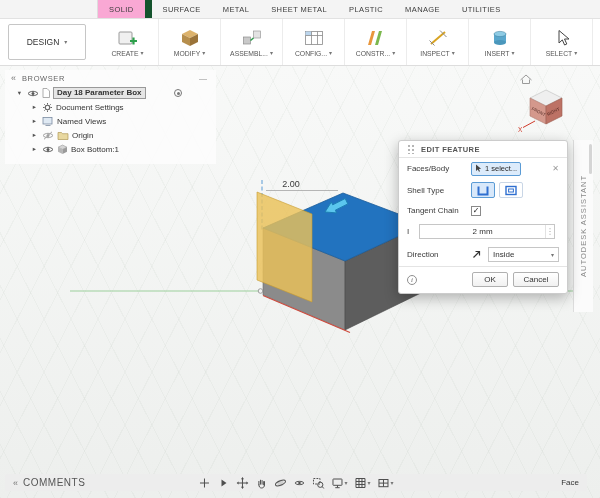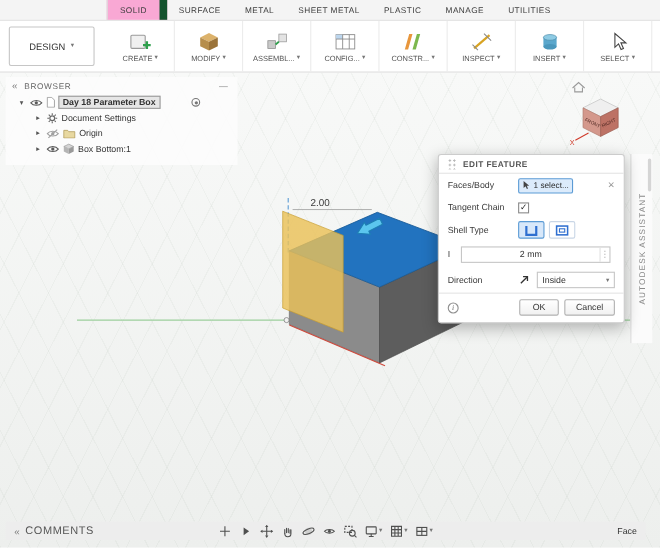--- a/index.html
+++ b/index.html
@@ -276,20 +276,28 @@
 
     <div class="tree-row child">
       <span class="tree-caret">▸</span>
       <svg width="11" height="11" viewBox="0 0 11 11">
         <circle cx="5.5" cy="5.5" r="2.2" fill="none" stroke="#666" stroke-width="1.1"></circle>
         <path d="M5.5 1v1.6M5.5 8.4V10M1 5.5h1.6M8.4 5.5H10M2.3 2.3l1.1 1.1M7.6 7.6l1.1 1.1M8.7 2.3L7.6 3.4M3.4 7.6L2.3 8.7" stroke="#666" stroke-width="1"></path>
       </svg>
       <span>Document Settings</span>
     </div>
 
+    <div class="tree-row child">
+      <span class="tree-caret">▸</span>
+      <svg width="12" height="11" viewBox="0 0 12 11">
+        <rect x="1" y="1.5" width="9" height="6.5" fill="#dfe9f3" stroke="#7a8aa0" stroke-width=".8"></rect>
+        <path d="M3.5 9.5h5" stroke="#7a8aa0" stroke-width=".8"></path>
+      </svg>
+      <span>Named Views</span>
+    </div>
 
     <div class="tree-row child">
       <span class="tree-caret">▸</span>
       <svg width="12" height="9" viewBox="0 0 12 9">
         <path d="M1 4.5C3.2 1.6 8.8 1.6 11 4.5C8.8 7.4 3.2 7.4 1 4.5Z" fill="none" stroke="#a0a0a0" stroke-width="1"></path>
         <circle cx="6" cy="4.5" r="1.5" fill="#a0a0a0"></circle>
         <path d="M2 8.3L10 .8" stroke="#a0a0a0" stroke-width="1"></path>
       </svg>
       <svg width="12" height="9" viewBox="0 0 12 9">
         <path d="M1 1.5h3.5l1 1.2H11v5.8H1z" fill="#e8d8a0" stroke="#b09a58" stroke-width=".7"></path>
@@ -321,47 +329,47 @@
     <div class="dlg-row" style="height:21px">
       <span class="dlg-label">Faces/Body</span>
       <div class="dlg-ctrl">
         <div class="chip">
           <svg width="7" height="9" viewBox="0 0 7 9">
             <path d="M1 .5v6.5l1.8-1.6 1.2 2.4 1-.5-1.1-2.4 2.2-.1z" fill="#444"></path>
           </svg>
           <span>1 select...</span>
         </div>
         <span class="chip-close">✕</span>
-      </div>
-    </div>
-
-    <div class="dlg-row" style="height:19px">
-      <span class="dlg-label">Tangent Chain</span>
-      <div class="dlg-ctrl">
-        <span class="checkbox">✓</span>
       </div>
     </div>
 
     <div class="dlg-row" style="height:22px">
       <span class="dlg-label">Shell Type</span>
       <div class="dlg-ctrl">
         <span class="shell-btn selected">
           <svg width="14" height="11" viewBox="0 0 14 11">
             <path d="M2.5 1.5v8h9v-8" fill="none" stroke="#2f6fd0" stroke-width="2"></path>
           </svg>
         </span>
         <span class="shell-btn">
           <svg width="14" height="11" viewBox="0 0 14 11">
             <rect x="2" y="1.5" width="10" height="8" fill="none" stroke="#2f6fd0" stroke-width="1.4"></rect>
             <rect x="4.6" y="4" width="4.8" height="3" fill="none" stroke="#2f6fd0" stroke-width="1"></rect>
           </svg>
         </span>
       </div>
     </div>
 
+    <div class="dlg-row" style="height:19px">
+      <span class="dlg-label">Tangent Chain</span>
+      <div class="dlg-ctrl">
+        <span class="checkbox">✓</span>
+      </div>
+    </div>
+
     <div class="dlg-row" style="height:23px">
       <span style="flex:none;color:#3a3a3a">I</span>
       <div class="thick-input">
         <span class="thick-value">2 mm</span>
         <span class="stepper">⋮</span>
       </div>
     </div>
 
     <div class="dlg-row" style="height:23px">
       <span class="dlg-label">Direction</span>

